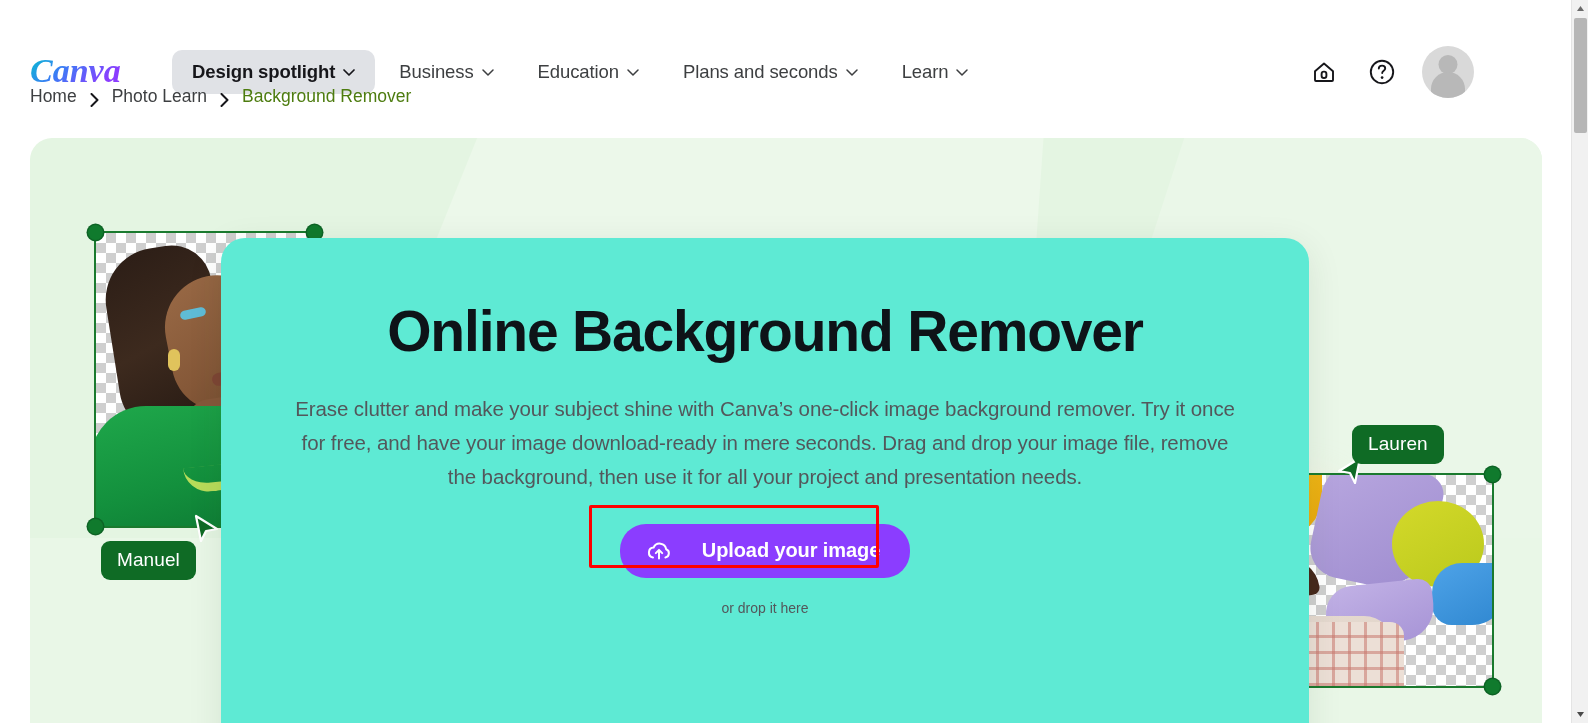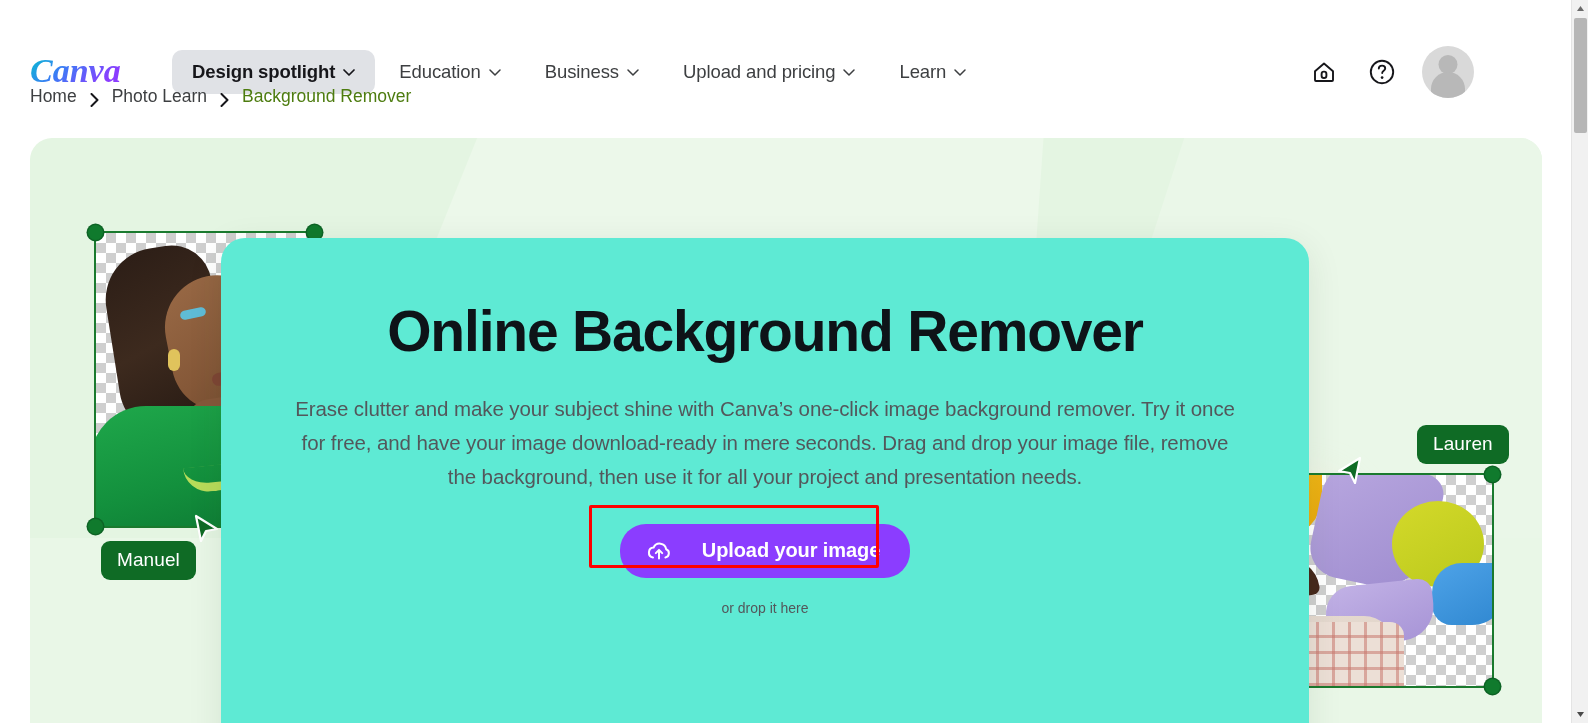--- a/index.html
+++ b/index.html
@@ -357,21 +357,21 @@
     color: #ffffff;
     font-size: 19px;
     font-weight: 500;
     padding: 8px 16px 9px;
     border-radius: 9px;
     z-index: 22;
     white-space: nowrap;
     letter-spacing: 0.1px;
   }
   .tag-manuel { left: 101px; top: 541px; }
-  .tag-lauren { left: 1417px; top: 425px; }
+  .tag-lauren { left: 1352px; top: 425px; }
 
   
   .glow {
     position: absolute;
     left: 1155px; top: 470px;
     width: 230px; height: 210px;
     background: radial-gradient(circle at 50% 45%,
       rgba(255,214,180,.85) 0%,
       rgba(255,235,215,.55) 42%,
       rgba(255,255,255,0) 72%);
@@ -496,35 +496,35 @@
     <div class="nav-items">
 
       <div class="nav-item active">
         <span>Design spotlight</span>
         <svg class="chev" viewBox="0 0 12 7">
           <path d="M1 1l5 5 5-5" fill="none" stroke="#16161a" stroke-width="1.7" stroke-linecap="round" stroke-linejoin="round"></path>
         </svg>
       </div>
 
       <div class="nav-item">
+        <span>Business</span>
+        <svg class="chev" viewBox="0 0 12 7">
+          <path d="M1 1l5 5 5-5" fill="none" stroke="#3d3f41" stroke-width="1.5" stroke-linecap="round" stroke-linejoin="round"></path>
+        </svg>
+      </div>
+
+      <div class="nav-item">
         <span>Education</span>
         <svg class="chev" viewBox="0 0 12 7">
           <path d="M1 1l5 5 5-5" fill="none" stroke="#3d3f41" stroke-width="1.5" stroke-linecap="round" stroke-linejoin="round"></path>
         </svg>
       </div>
 
       <div class="nav-item">
-        <span>Business</span>
-        <svg class="chev" viewBox="0 0 12 7">
-          <path d="M1 1l5 5 5-5" fill="none" stroke="#3d3f41" stroke-width="1.5" stroke-linecap="round" stroke-linejoin="round"></path>
-        </svg>
-      </div>
-
-      <div class="nav-item">
-        <span>Upload and pricing</span>
+        <span>Plans and seconds</span>
         <svg class="chev" viewBox="0 0 12 7">
           <path d="M1 1l5 5 5-5" fill="none" stroke="#3d3f41" stroke-width="1.5" stroke-linecap="round" stroke-linejoin="round"></path>
         </svg>
       </div>
 
       <div class="nav-item">
         <span>Learn</span>
         <svg class="chev" viewBox="0 0 12 7">
           <path d="M1 1l5 5 5-5" fill="none" stroke="#3d3f41" stroke-width="1.5" stroke-linecap="round" stroke-linejoin="round"></path>
         </svg>

